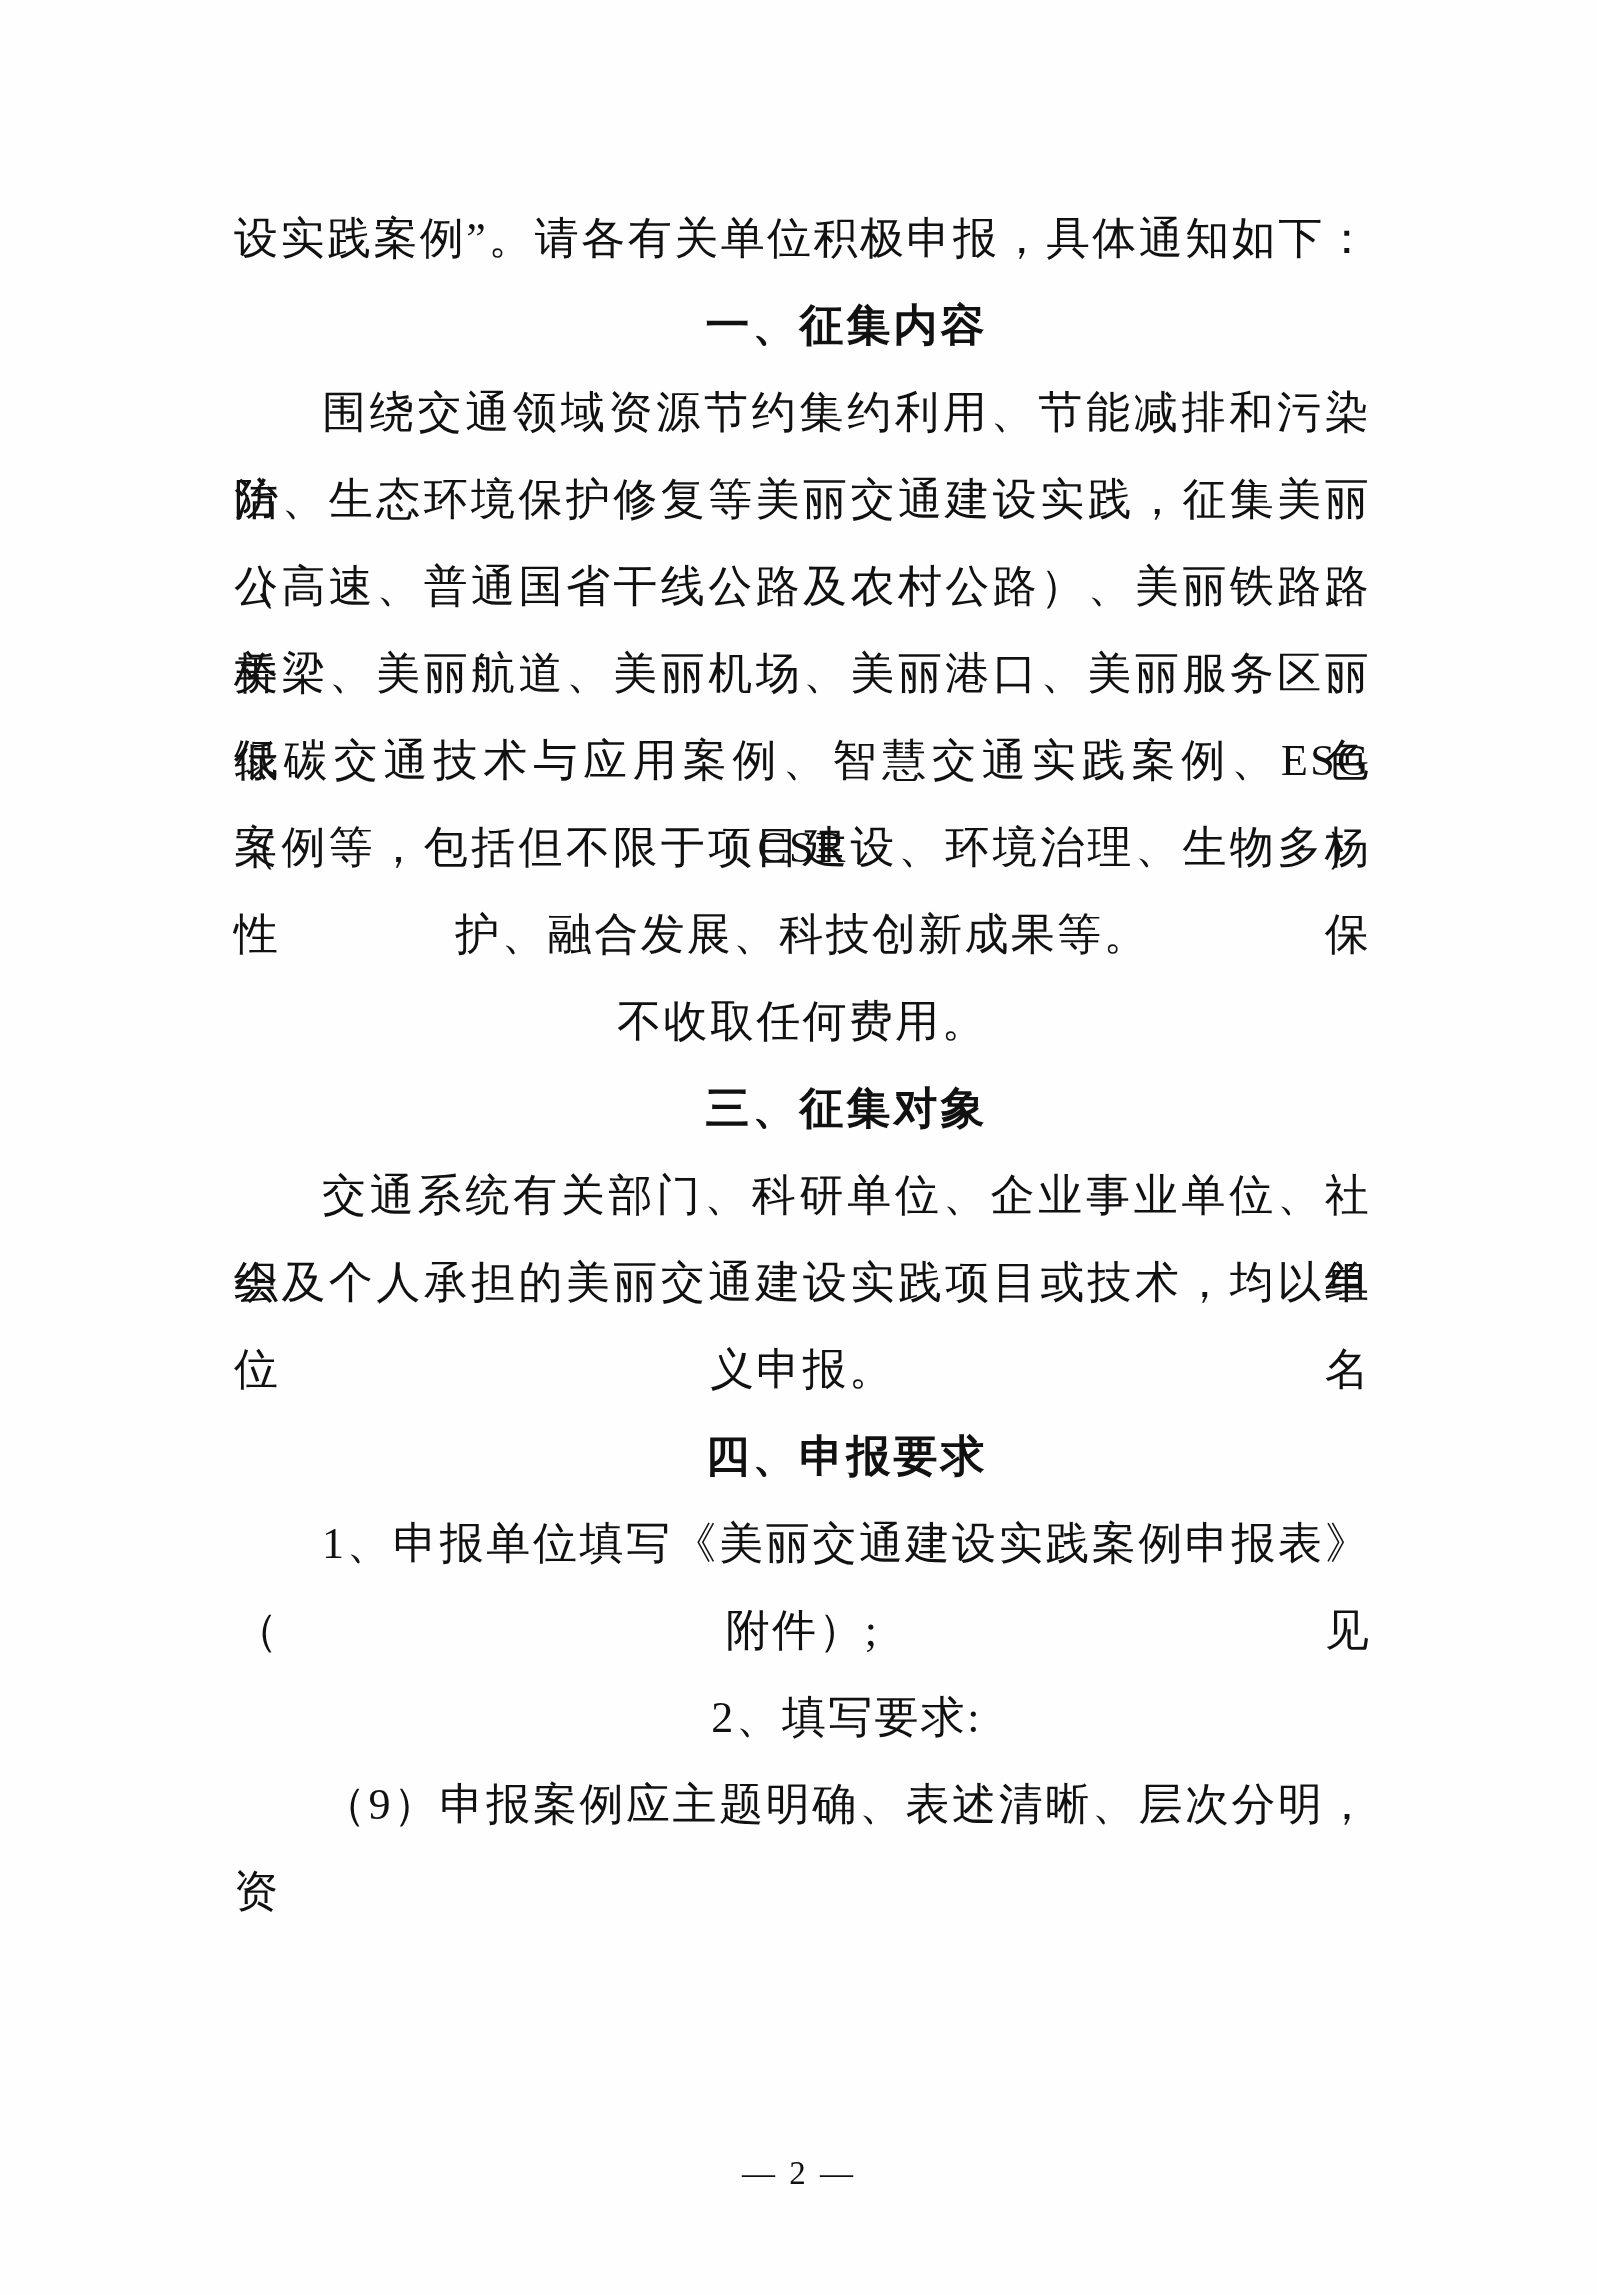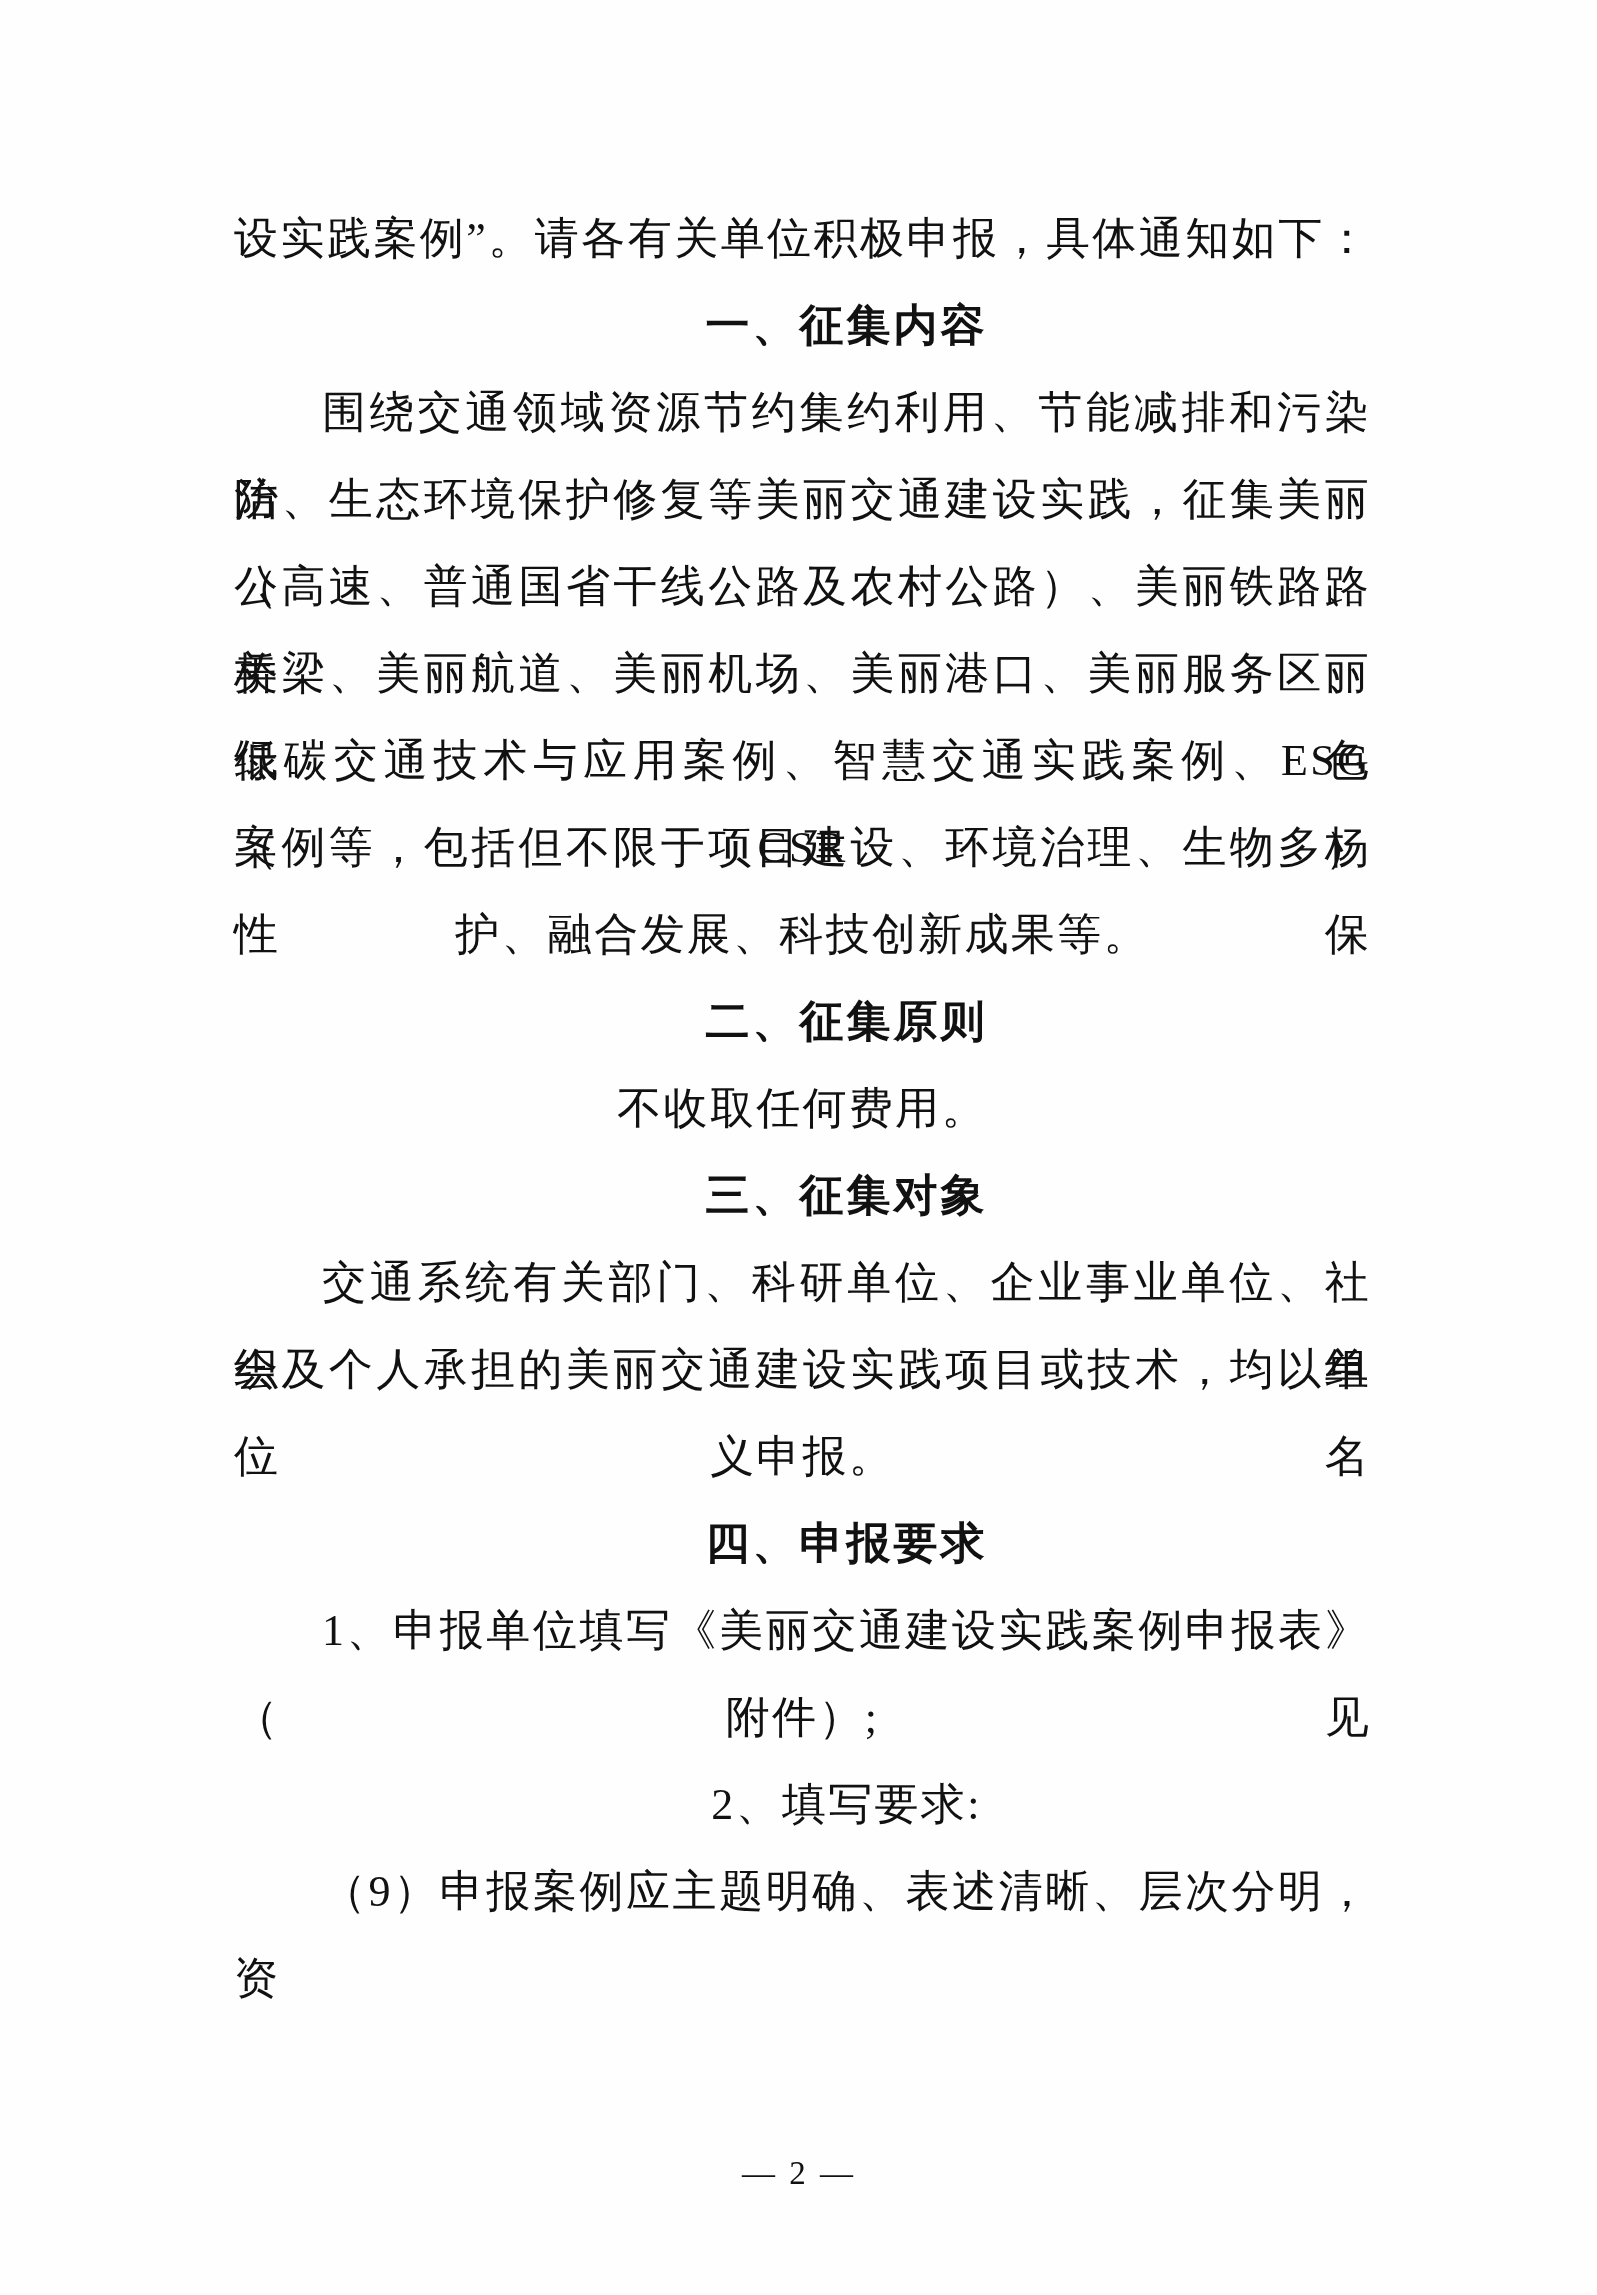--- a/index.html
+++ b/index.html
@@ -61,21 +61,20 @@
   <div class="content">
     <div class="line fill">设实践案例”。请各有关单位积极申报，具体通知如下：</div>
     <div class="line heading indent">一、征集内容</div>
     <div class="line indent fill">围绕交通领域资源节约集约利用、节能减排和污染防</div>
     <div class="line fill">治、生态环境保护修复等美丽交通建设实践，征集美丽公路</div>
     <div class="line fill">（高速、普通国省干线公路及农村公路）、美丽铁路、美丽</div>
     <div class="line fill">桥梁、美丽航道、美丽机场、美丽港口、美丽服务区、绿色</div>
     <div class="line fill">低碳交通技术与应用案例、智慧交通实践案例、ESG（CSR）</div>
     <div class="line fill">案例等，包括但不限于项目建设、环境治理、生物多杨性保</div>
     <div class="line">护、融合发展、科技创新成果等。</div>
-    <div class="line heading indent">二、征集原则</div>
     <div class="line">不收取任何费用。</div>
     <div class="line heading indent">三、征集对象</div>
     <div class="line indent fill">交通系统有关部门、科研单位、企业事业单位、社会组</div>
     <div class="line fill">织及个人承担的美丽交通建设实践项目或技术，均以单位名</div>
     <div class="line">义申报。</div>
     <div class="line heading indent">四、申报要求</div>
     <div class="line indent fill">1、申报单位填写《美丽交通建设实践案例申报表》（见</div>
     <div class="line">附件）;</div>
     <div class="line indent">2、填写要求:</div>
     <div class="line indent fill">（9）申报案例应主题明确、表述清晰、层次分明，资</div>

